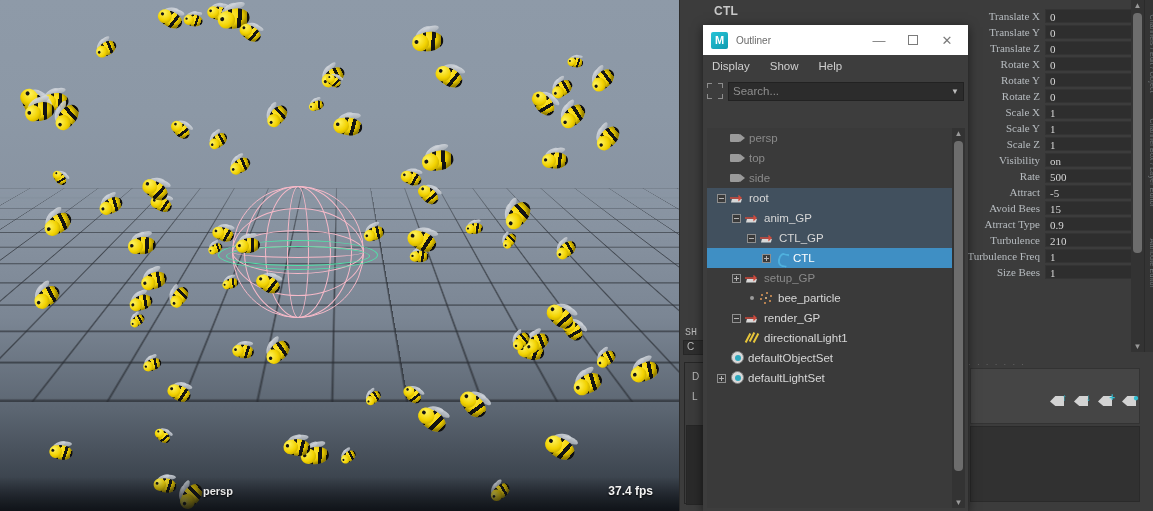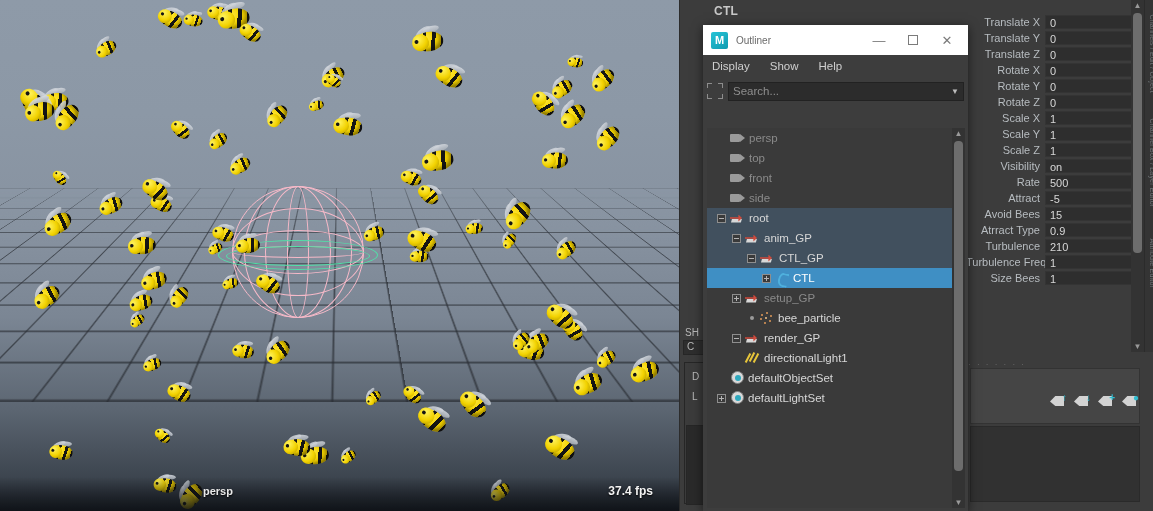--- a/index.html
+++ b/index.html
@@ -46,21 +46,21 @@
   
   #sliver{position:absolute;left:679px;top:0;width:32px;height:511px;background:#3c3c3c;
           border-left:1px solid #2c2c2c;}
   #sliver .sv-label{position:absolute;color:#b9b9b9;font-size:10px;}
   #sliver .sv-box{position:absolute;background:#2e2e2e;border:1px solid #262626;}
 
   
   #rightdock{position:absolute;left:711px;top:0;width:442px;height:511px;background:#3c3c3c;}
   #cb-title{position:absolute;left:3px;top:4px;color:#c8c8c8;font-size:12px;font-weight:bold;
             letter-spacing:.3px;}
-  #cb{position:absolute;left:255px;top:14px;width:176px;height:338px;}
+  #cb{position:absolute;left:255px;top:8px;width:176px;height:338px;font-family:Liberation Serif, serif;}
   .cb-row{display:flex;align-items:center;height:16px;margin-bottom:0px;}
   .cb-label{flex:0 0 74px;text-align:right;padding-right:5px;color:#b7bcc0;font-size:11px;
             white-space:nowrap;overflow:hidden;}
   .cb-val{flex:1;height:14px;line-height:14px;background:#2e2e2e;border:1px solid #343434;
           color:#d7d7d7;font-size:11px;padding-left:4px;box-sizing:border-box;}
   #cb-scroll{position:absolute;left:420px;top:0px;width:13px;height:352px;background:#333;}
   #cb-scroll .arw{position:absolute;left:0;width:13px;height:11px;display:flex;
           align-items:center;justify-content:center;color:#9a9a9a;font-size:8px;}
   #cb-scroll .up{top:0;}
   #cb-scroll .dn{bottom:0;}
@@ -795,21 +795,21 @@
           </div>
         </div>
       </div>
 
     <div id="vp-bottom-fade"></div>
     <div id="vp-cam">persp</div>
     <div id="vp-fps">37.4 fps</div>
   </div>
 
   <div id="sliver">
-    <div class="sv-label" style="left:5px;top:327px;">SH</div>
+    <div class="sv-label" style="left:5px;top:327px;font-family:Liberation Mono, monospace;">SH</div>
     <div class="sv-box" style="left:3px;top:340px;width:26px;height:13px;"></div>
     <div class="sv-label" style="left:7px;top:341px;">C</div>
     <div class="sv-box" style="left:4px;top:362px;width:28px;height:140px;background:#3b3b3b;"></div>
     <div class="sv-label" style="left:12px;top:371px;">D</div>
     <div class="sv-label" style="left:12px;top:391px;">L</div>
     <div class="sv-box" style="left:6px;top:425px;width:26px;height:78px;background:#2a2a2a;"></div>
   </div>
 
   <div id="rightdock">
     <div id="cb-title">CTL</div>
@@ -977,29 +977,20 @@
           </div>
           <span class="lbl">top</span>
         </div>
         <div class="tr dim">
           <div class="ind" style="width:10px"></div>
           <div style="width:13px"></div>
           <div class="camico">
             <div class="bd"></div>
             <div class="ln"></div>
           </div>
-          <span class="lbl">front</span>
-        </div>
-        <div class="tr dim">
-          <div class="ind" style="width:10px"></div>
-          <div style="width:13px"></div>
-          <div class="camico">
-            <div class="bd"></div>
-            <div class="ln"></div>
-          </div>
           <span class="lbl">side</span>
         </div>
         <div class="tr grp">
           <div class="ind" style="width:10px"></div>
           <div class="box"></div>
           <div style="width:4px"></div>
           <div class="grpico">
             <div class="sh"></div>
             <div class="ar"></div>
           </div>

